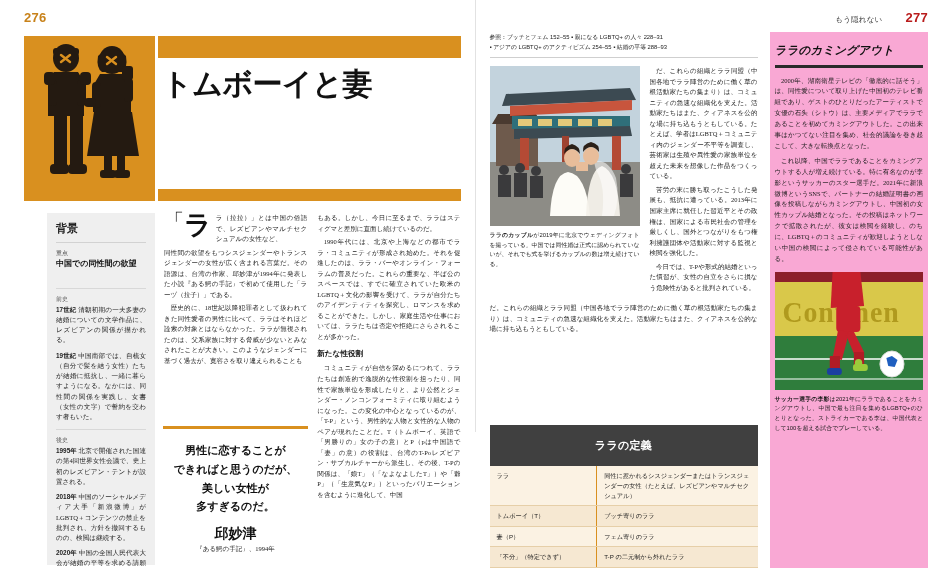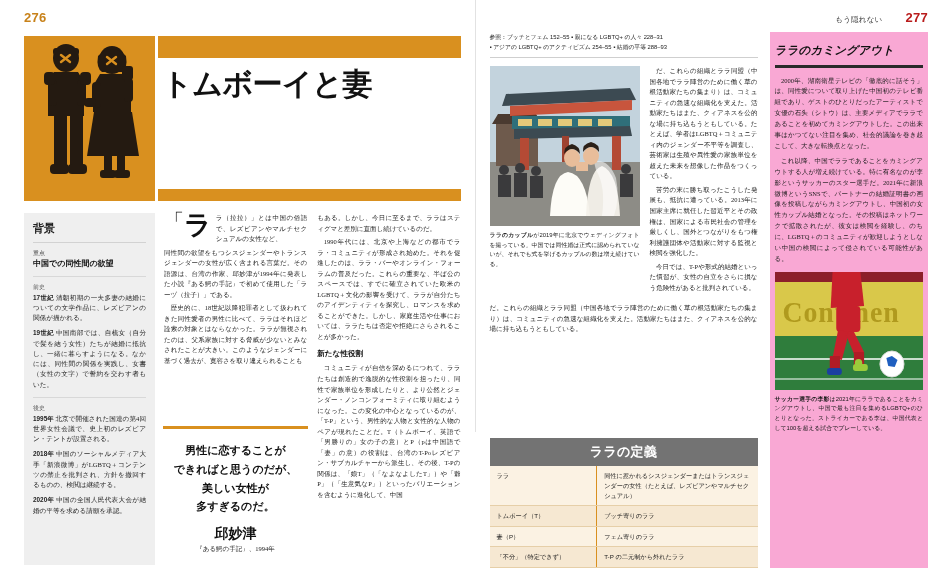--- a/index.html
+++ b/index.html
@@ -45,30 +45,30 @@
     line-height: 1.05; color: #111; margin: 0 0 7px 0;
   }
   .sub-title { font-size: 10.5px; font-weight: bold; color: #333; letter-spacing: .2px; }
   .sub-year { font-weight: normal; font-size: 8.5px; }
   .bar-bottom { height: 12px; background: #d9901f; margin-top: auto; }
 
   
   .lp-cols { display: flex; gap: 9px; margin-top: 12px; height: 352px; }
   .side-col { width: 131px; flex: none; }
   .sidebox {
-    background: #efefef; padding: 8px 9px 10px 9px; height: 100%;
+    background: #efefef; padding: 8px 9px 10px 9px; height: 100%; margin-left: 23px;
   }
   .sidebox h3 {
     margin: 0 0 6px 0; font-size: 11px; font-weight: bold;
     font-family: "Liberation Serif", serif; color: #222;
     border-bottom: 1px solid #d2d2d2; padding-bottom: 6px;
   }
   .side-kicker { font-size: 6px; color: #555; margin: 6px 0 1px; }
   .side-lead { font-size: 8px; font-weight: bold; color: #111; line-height: 1.35;
-    border-bottom: 1px solid #d8d8d8; padding-bottom: 6px; }
+    border-bottom: 1px solid #d8d8d8; padding-bottom: 18px; }
   .side-entry { font-size: 6.6px; line-height: 1.55; color: #222;
     font-family: "Liberation Serif", serif; margin: 0 0 5px 0; text-align: justify; }
   .side-entry b { font-family: "Liberation Sans", sans-serif; font-size: 6.4px; }
   .side-sep { height: 1px; background: #d8d8d8; margin: 7px 0 6px; }
 
   .body-col { flex: 1; display: flex; gap: 10px; }
   .col { flex: 1; font-family: "Liberation Serif", serif; font-size: 6.5px;
          line-height: 1.62; text-align: justify; color: #1b1b1b; }
   .col p { margin: 0 0 3px 0; text-indent: 1em; }
   .col p.noind { text-indent: 0; }
@@ -115,22 +115,22 @@
 
   .rp-col-right { flex: 1; font-family: "Liberation Serif", serif;
     font-size: 6.5px; line-height: 1.62; text-align: justify; }
   .rp-col-right p { margin: 0 0 3px; text-indent: 1em; }
 
   .rp-cols2 { display: flex; gap: 10px; margin-top: 7px; flex: 1; }
 
   
   .tbl { margin-top: 8px; width: 100%; border-collapse: collapse; }
   .tbl caption {
-    background: #737373; color: #fff; font-weight: bold; font-size: 13px;
-    padding: 5px 0; letter-spacing: .3px;
+    background: #404040; color: #fff; font-weight: bold; font-size: 11px;
+    padding: 13px 0; letter-spacing: .3px;
   }
   .tbl td {
     font-size: 6.2px; line-height: 1.55; padding: 5px 7px;
     border-bottom: 1px solid #e6cfa8; vertical-align: top;
     font-family: "Liberation Sans", sans-serif; color: #1b1b1b;
   }
   .tbl tr:nth-child(odd) td  { background: #fbf2e3; }
   .tbl tr:nth-child(even) td { background: #f6e8d2; }
   .tbl td.k { width: 40%; border-right: 1px solid #d9901f; }
 

